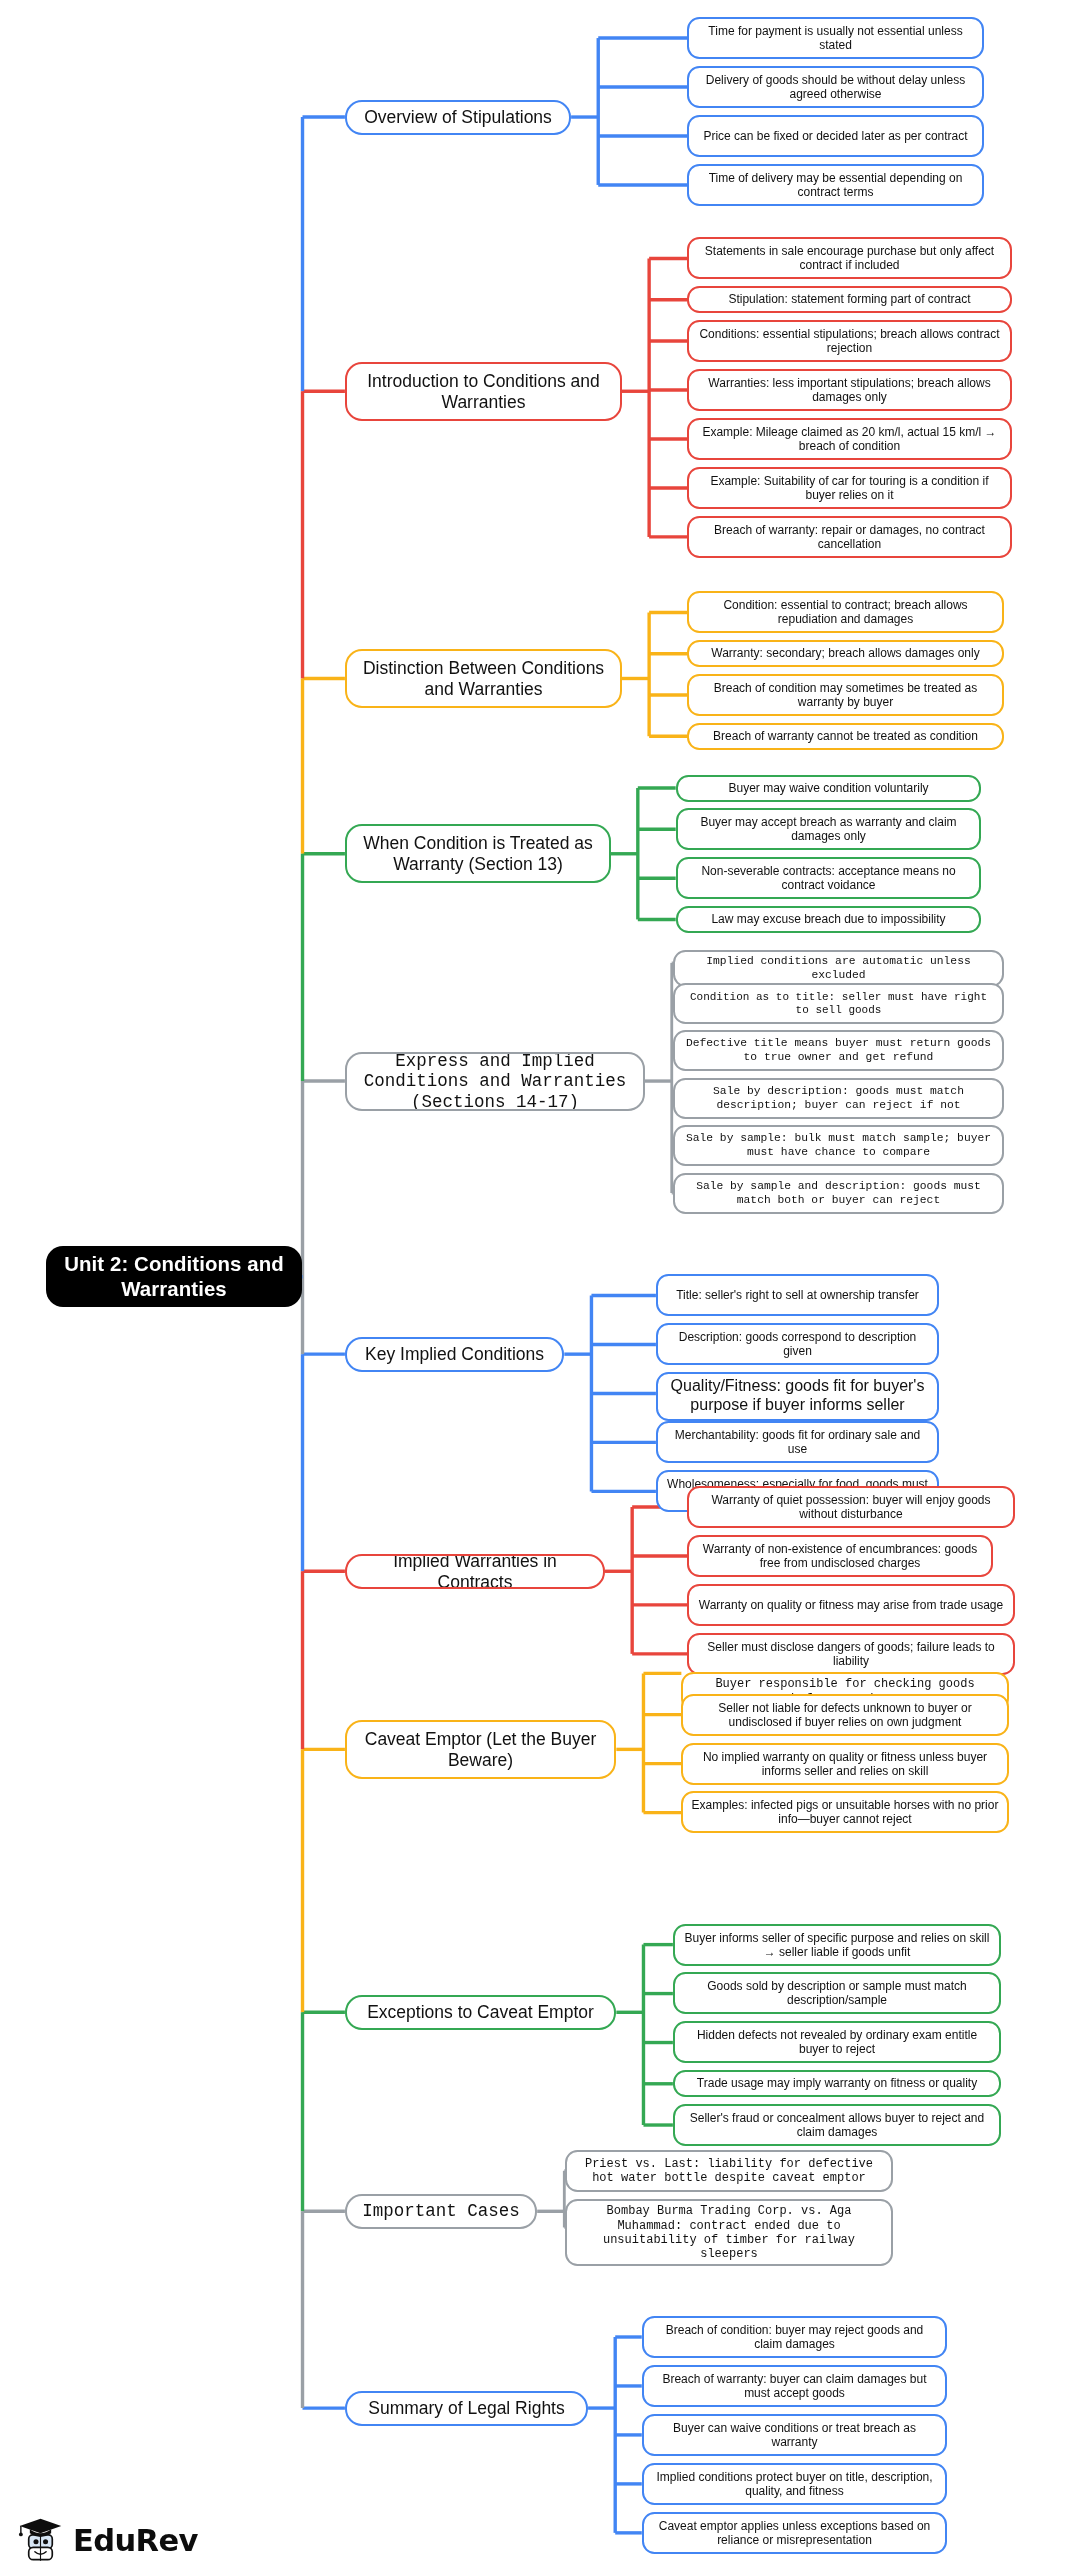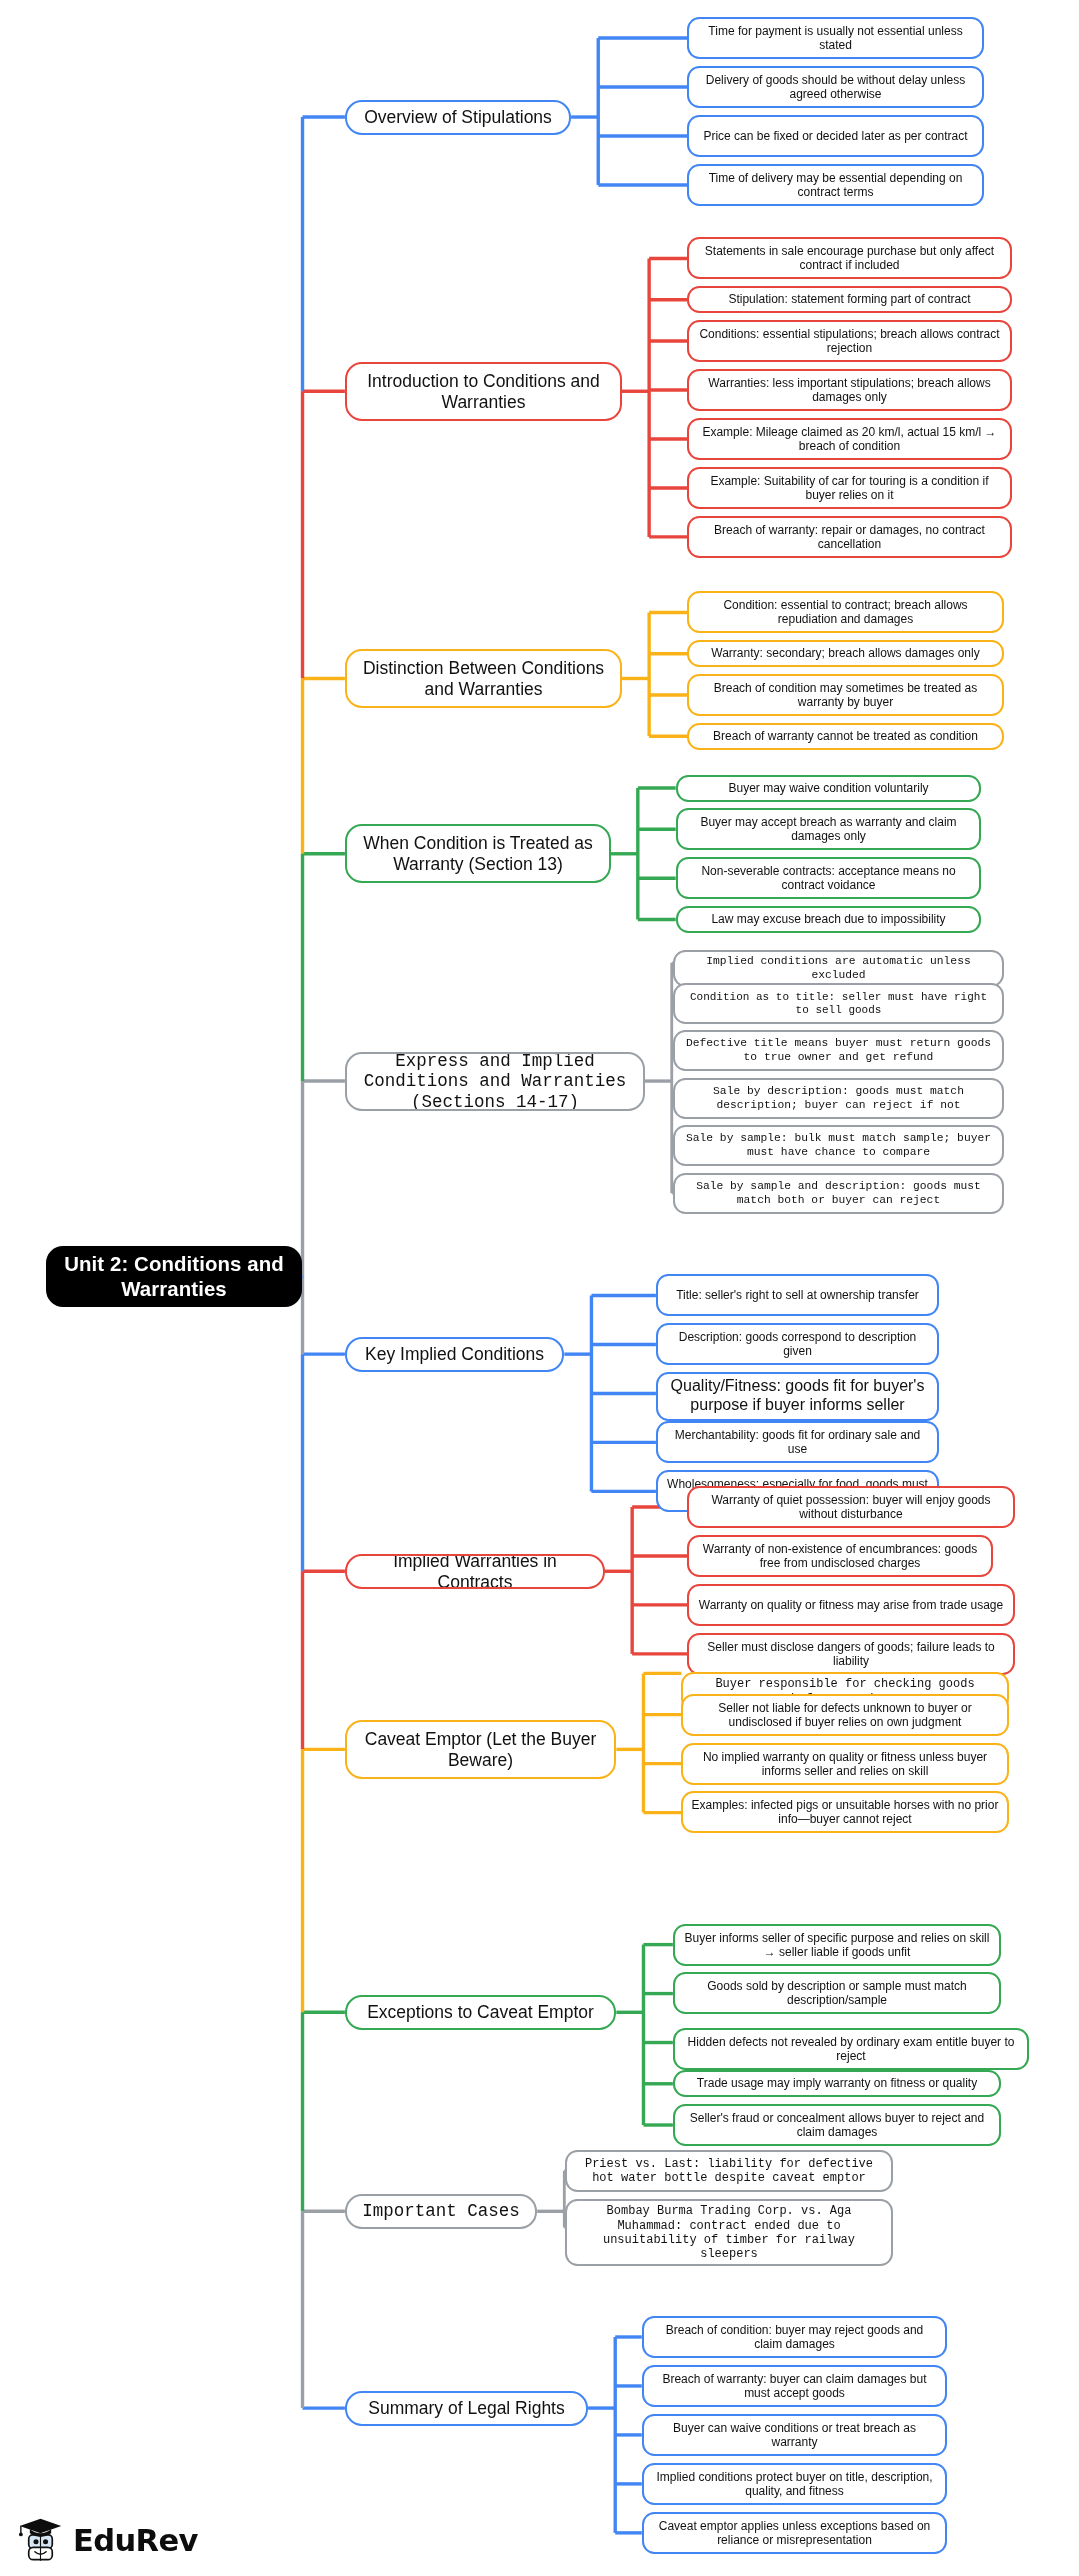--- a/index.html
+++ b/index.html
@@ -277,21 +277,21 @@
       </div>
       <div class="node branch c-green" style="left: 345px; top: 1995px; width: 271px; height: 35px;">
         <span>Exceptions to Caveat Emptor</span>
       </div>
       <div class="node leaf c-green" style="left: 673px; top: 1924px; width: 328px; min-height: 42px; font-size: 12px;">
         <span>Buyer informs seller of specific purpose and relies on skill → seller liable if goods unfit</span>
       </div>
       <div class="node leaf c-green" style="left: 673px; top: 1972px; width: 328px; min-height: 42px; font-size: 12px;">
         <span>Goods sold by description or sample must match description/sample</span>
       </div>
-      <div class="node leaf c-green" style="left: 673px; top: 2021px; width: 356px; min-height: 42px; font-size: 12px; margin-top: 7px;">
+      <div class="node leaf c-green" style="left: 673px; top: 2021px; width: 328px; min-height: 42px; font-size: 12px;">
         <span>Hidden defects not revealed by ordinary exam entitle buyer to reject</span>
       </div>
       <div class="node leaf c-green" style="left: 673px; top: 2070px; width: 328px; min-height: 27px; font-size: 12px;">
         <span>Trade usage may imply warranty on fitness or quality</span>
       </div>
       <div class="node leaf c-green" style="left: 673px; top: 2104px; width: 328px; min-height: 42px; font-size: 12px;">
         <span>Seller's fraud or concealment allows buyer to reject and claim damages</span>
       </div>
       <div class="node branch c-gray" style="left: 345px; top: 2194px; width: 192px; height: 35px;">
         <span>Important Cases</span>

